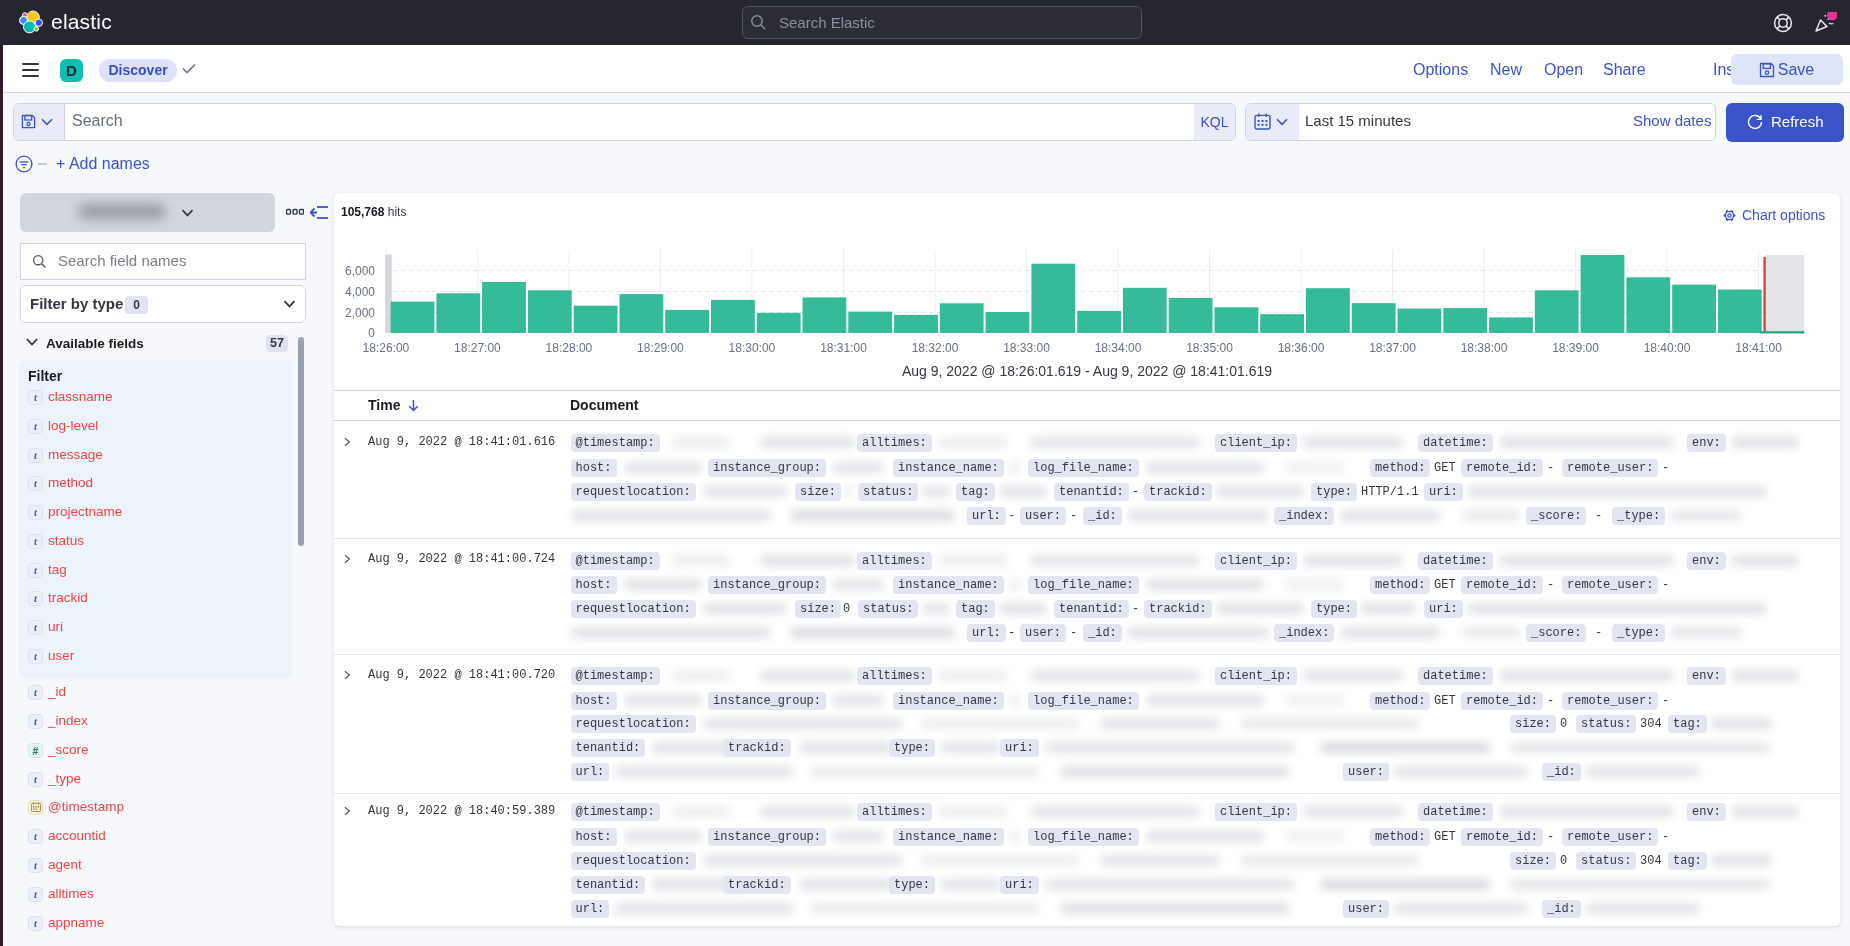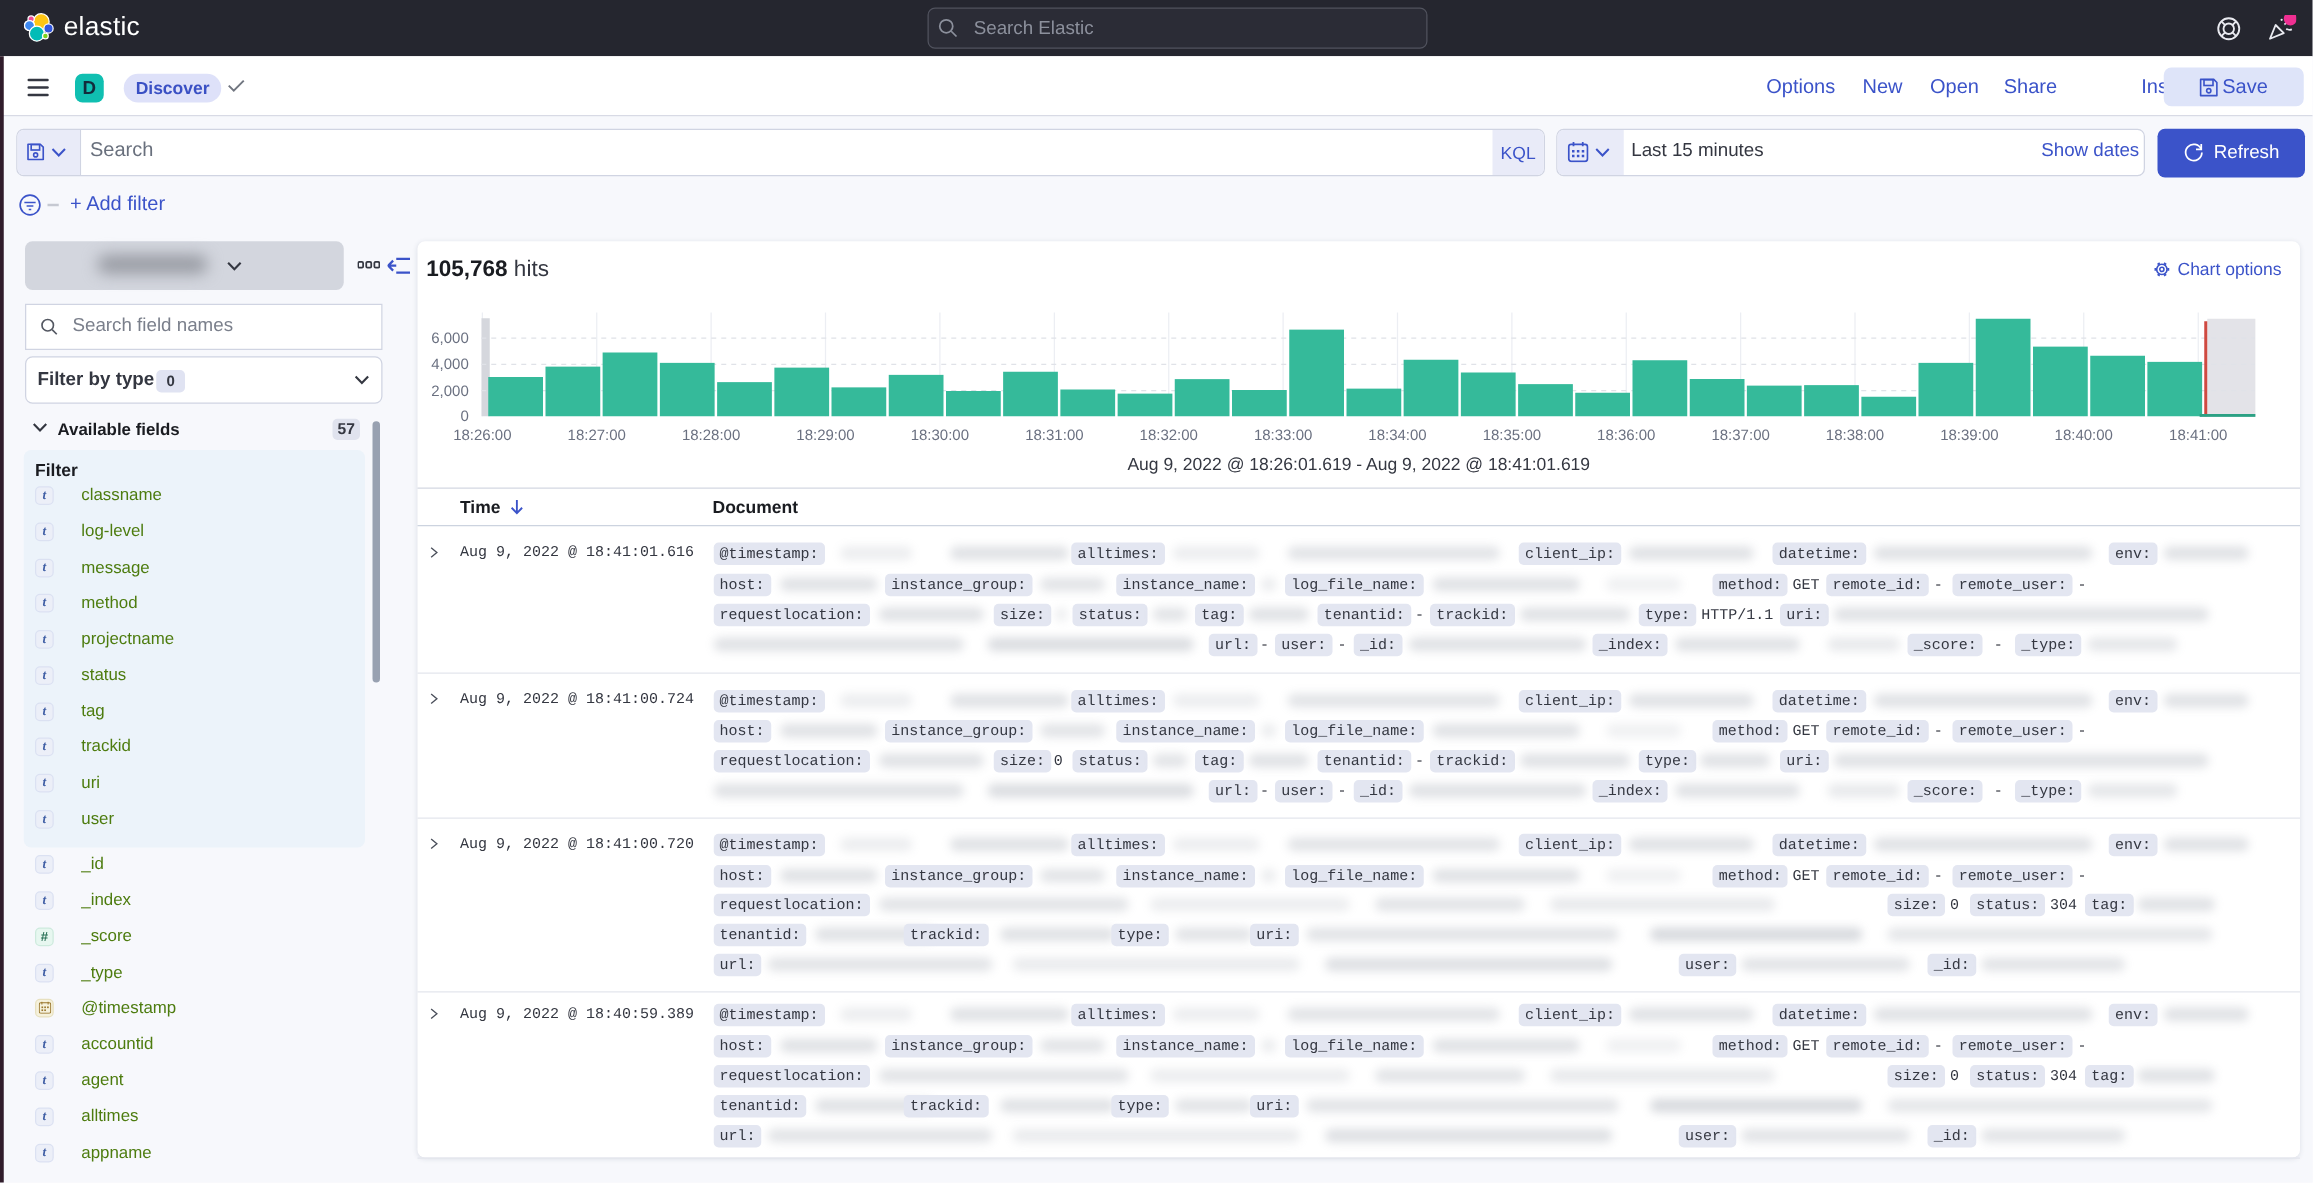--- a/index.html
+++ b/index.html
@@ -39,25 +39,25 @@
 #sb-filter b { position:absolute; left:9px; top:9px; color:#343741; font-size:15px; font-weight:600; }
 #sb-filter .zero { position:absolute; left:104px; top:10px; width:23px; height:18px; background:#e0e3f2; border-radius:4px; color:#343741; font-weight:bold; font-size:12px; text-align:center; line-height:18px; }
 #avfields { position:absolute; left:46px; top:336px; color:#1a1c21; font-size:13.5px; font-weight:bold; }
 #avcount { position:absolute; left:266px; top:335px; width:22px; height:17px; background:#e0e3ee; border-radius:4px; color:#343741; font-weight:bold; font-size:12.5px; text-align:center; line-height:17px; }
 #popcard { position:absolute; left:19px; top:360px; width:273px; height:318px; background:#ecf3fa; border-radius:6px; }
 #poplabel { position:absolute; left:28px; top:368px; color:#1a1c21; font-size:14px; font-weight:bold; }
 .fitem { position:absolute; left:28px; height:20px; white-space:nowrap; }
 .fbadge { display:inline-block; width:15px; height:15px; background:#eceff8; border:1px solid #dbe1f2; border-radius:4px; color:#3e5da4; font-size:10.5px; font-weight:bold; font-style:italic; font-family:"Liberation Serif",serif; text-align:center; line-height:14px; vertical-align:middle; margin-top:2px; }
 .fbadge.num { background:#e7f7f0; border-color:#cdeadd; color:#2c7359; }
 .fbadge.cal { background:#f5f1dc; border-color:#e7e0bf; color:#8a6a2f; }
-.fname { margin-left:22px; color:#4d7c0f; font-size:13.5px; vertical-align:middle; }
+.fname { margin-left:5px; color:#ef4444; font-size:13.5px; vertical-align:middle; }
 #sb-scroll { position:absolute; left:298px; top:337px; width:6px; height:209px; background:#98a1b1; border-radius:3px; }
 
 #panel { position:absolute; left:334px; top:193px; width:1506px; height:733px; background:#fff; border-radius:6px; box-shadow:0 1px 4px rgba(50,60,90,0.13); }
-#hits { position:absolute; left:341px; top:205px; font-size:18px; color:#1a1c21; }
+#hits { position:absolute; left:341px; top:205px; font-size:12px; color:#1a1c21; }
 #chartopt { position:absolute; left:1742px; top:207px; color:#3b53c9; font-size:14px; }
 #timerange { position:absolute; left:334px; top:363px; width:1506px; text-align:center; color:#343741; font-size:14px; }
 
 #thead-top { position:absolute; left:334px; top:390px; width:1506px; height:1px; background:#d3d8e2; }
 #thead-bot { position:absolute; left:334px; top:420px; width:1506px; height:1px; background:#ccd3df; }
 #th-time { position:absolute; left:368px; top:397px; color:#1a1c21; font-size:14px; font-weight:bold; }
 #th-doc { position:absolute; left:570px; top:397px; color:#1a1c21; font-size:14px; font-weight:bold; }
 .rowsep { position:absolute; left:334px; width:1506px; height:1px; background:#e4e6ed; }
 .tstamp { position:absolute; left:368px; font-family:"Liberation Mono",monospace; font-size:12px; color:#343741; white-space:pre; }
 .exp { position:absolute; left:342px; width:10px; height:10px; }
@@ -159,21 +159,21 @@
   <path d="M13.9 5.2 A6.5 6.5 0 1 0 14.5 8" fill="none" stroke="#fff" stroke-width="1.4"></path>
   <path d="M14 1.2 V5.4 H9.8" fill="none" stroke="#fff" stroke-width="1.4"></path>
 </svg>
 <svg class="abs" style="left:15px;top:155px;" width="18" height="18" viewBox="0 0 18 18">
   <circle cx="9" cy="9" r="7.9" fill="none" stroke="#3b53c9" stroke-width="1.3"></circle>
   <line x1="4.5" y1="7" x2="13.5" y2="7" stroke="#3b53c9" stroke-width="1.3"></line>
   <line x1="6.3" y1="9.8" x2="11.7" y2="9.8" stroke="#3b53c9" stroke-width="1.3"></line>
   <line x1="8" y1="12.6" x2="10" y2="12.6" stroke="#3b53c9" stroke-width="1.3"></line>
 </svg>
 <div class="abs" style="left:38px;top:162.5px;width:9px;height:2px;background:#c6c9d2;"></div>
-<div id="addfilter">+ Add filter</div>
+<div id="addfilter">+ Add names</div>
 <div id="leftstrip"></div>
 
 <div id="sb-dropdown"></div>
 <div id="sb-blob"></div>
 <svg class="abs" style="left:181px;top:209px;" width="13" height="8" viewBox="0 0 12 8">
   <path d="M1 1.2 L6 6.4 L11 1.2" fill="none" stroke="#343741" stroke-width="1.7"></path>
 </svg>
 <svg class="abs" style="left:286px;top:208px;" width="18" height="8" viewBox="0 0 18 8">
   <rect x="0.5" y="1.5" width="4" height="4.6" rx="1" fill="none" stroke="#343741" stroke-width="1.4"></rect>
   <rect x="7" y="1.5" width="4" height="4.6" rx="1" fill="none" stroke="#343741" stroke-width="1.4"></rect>

